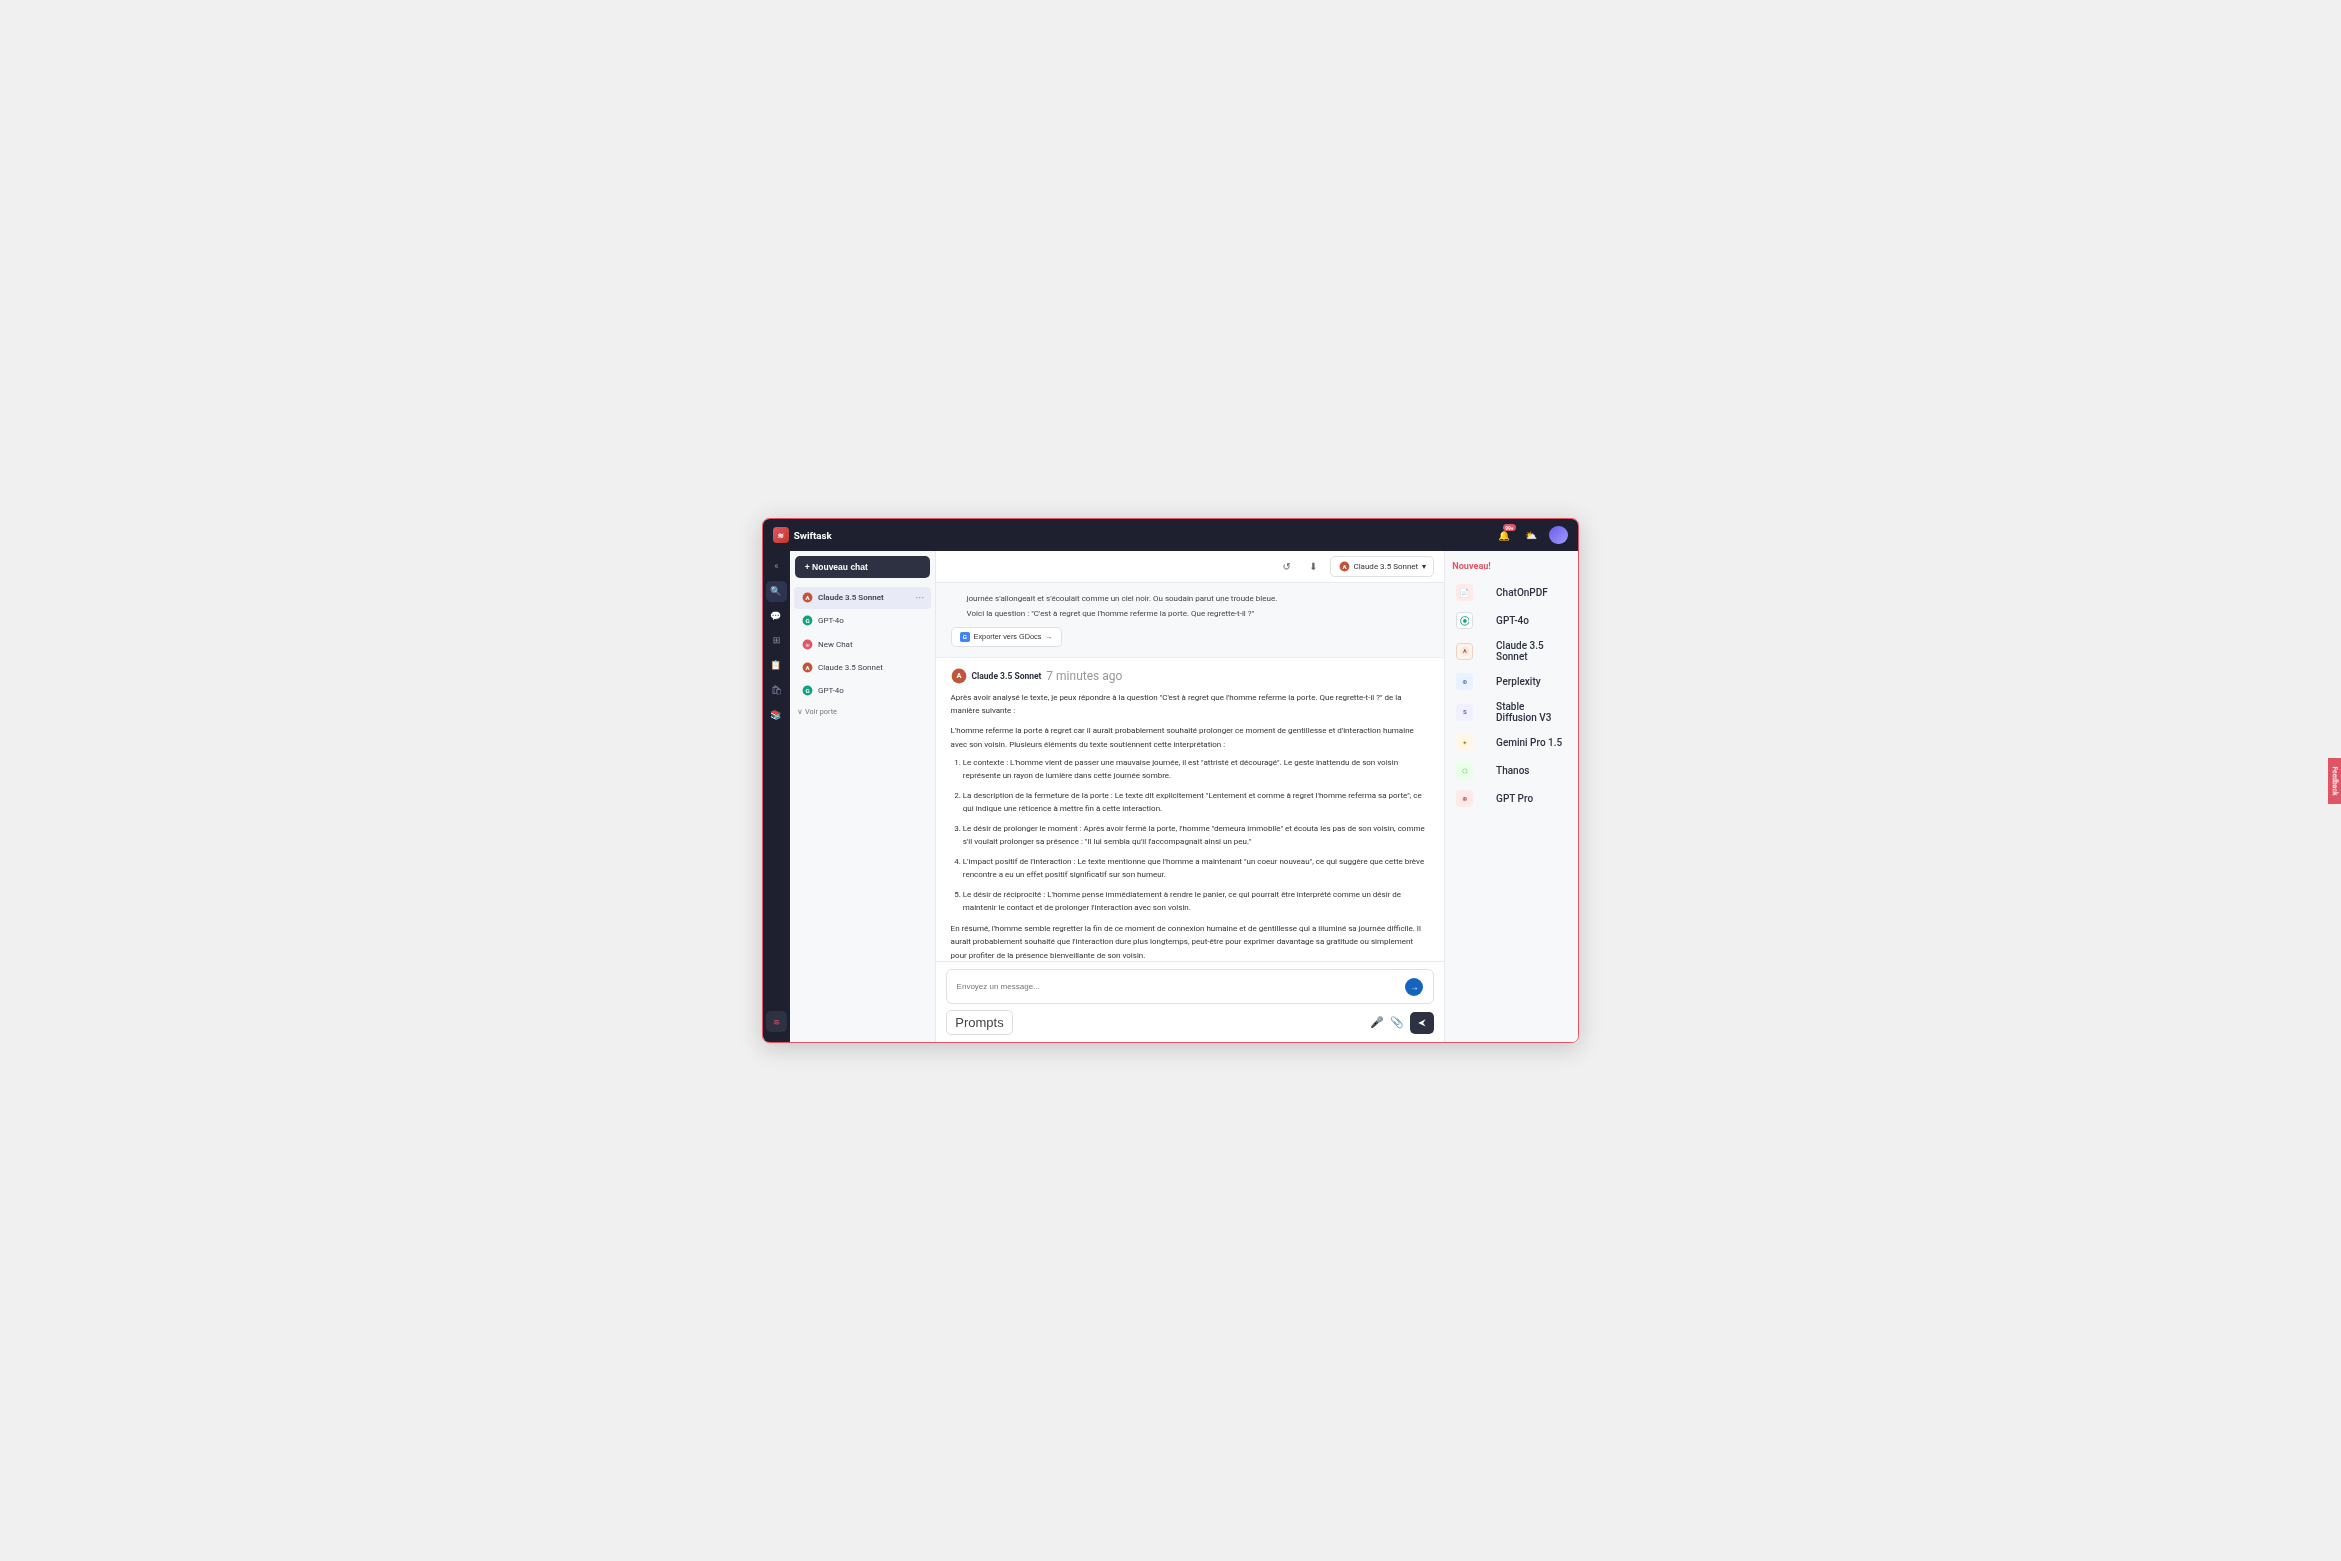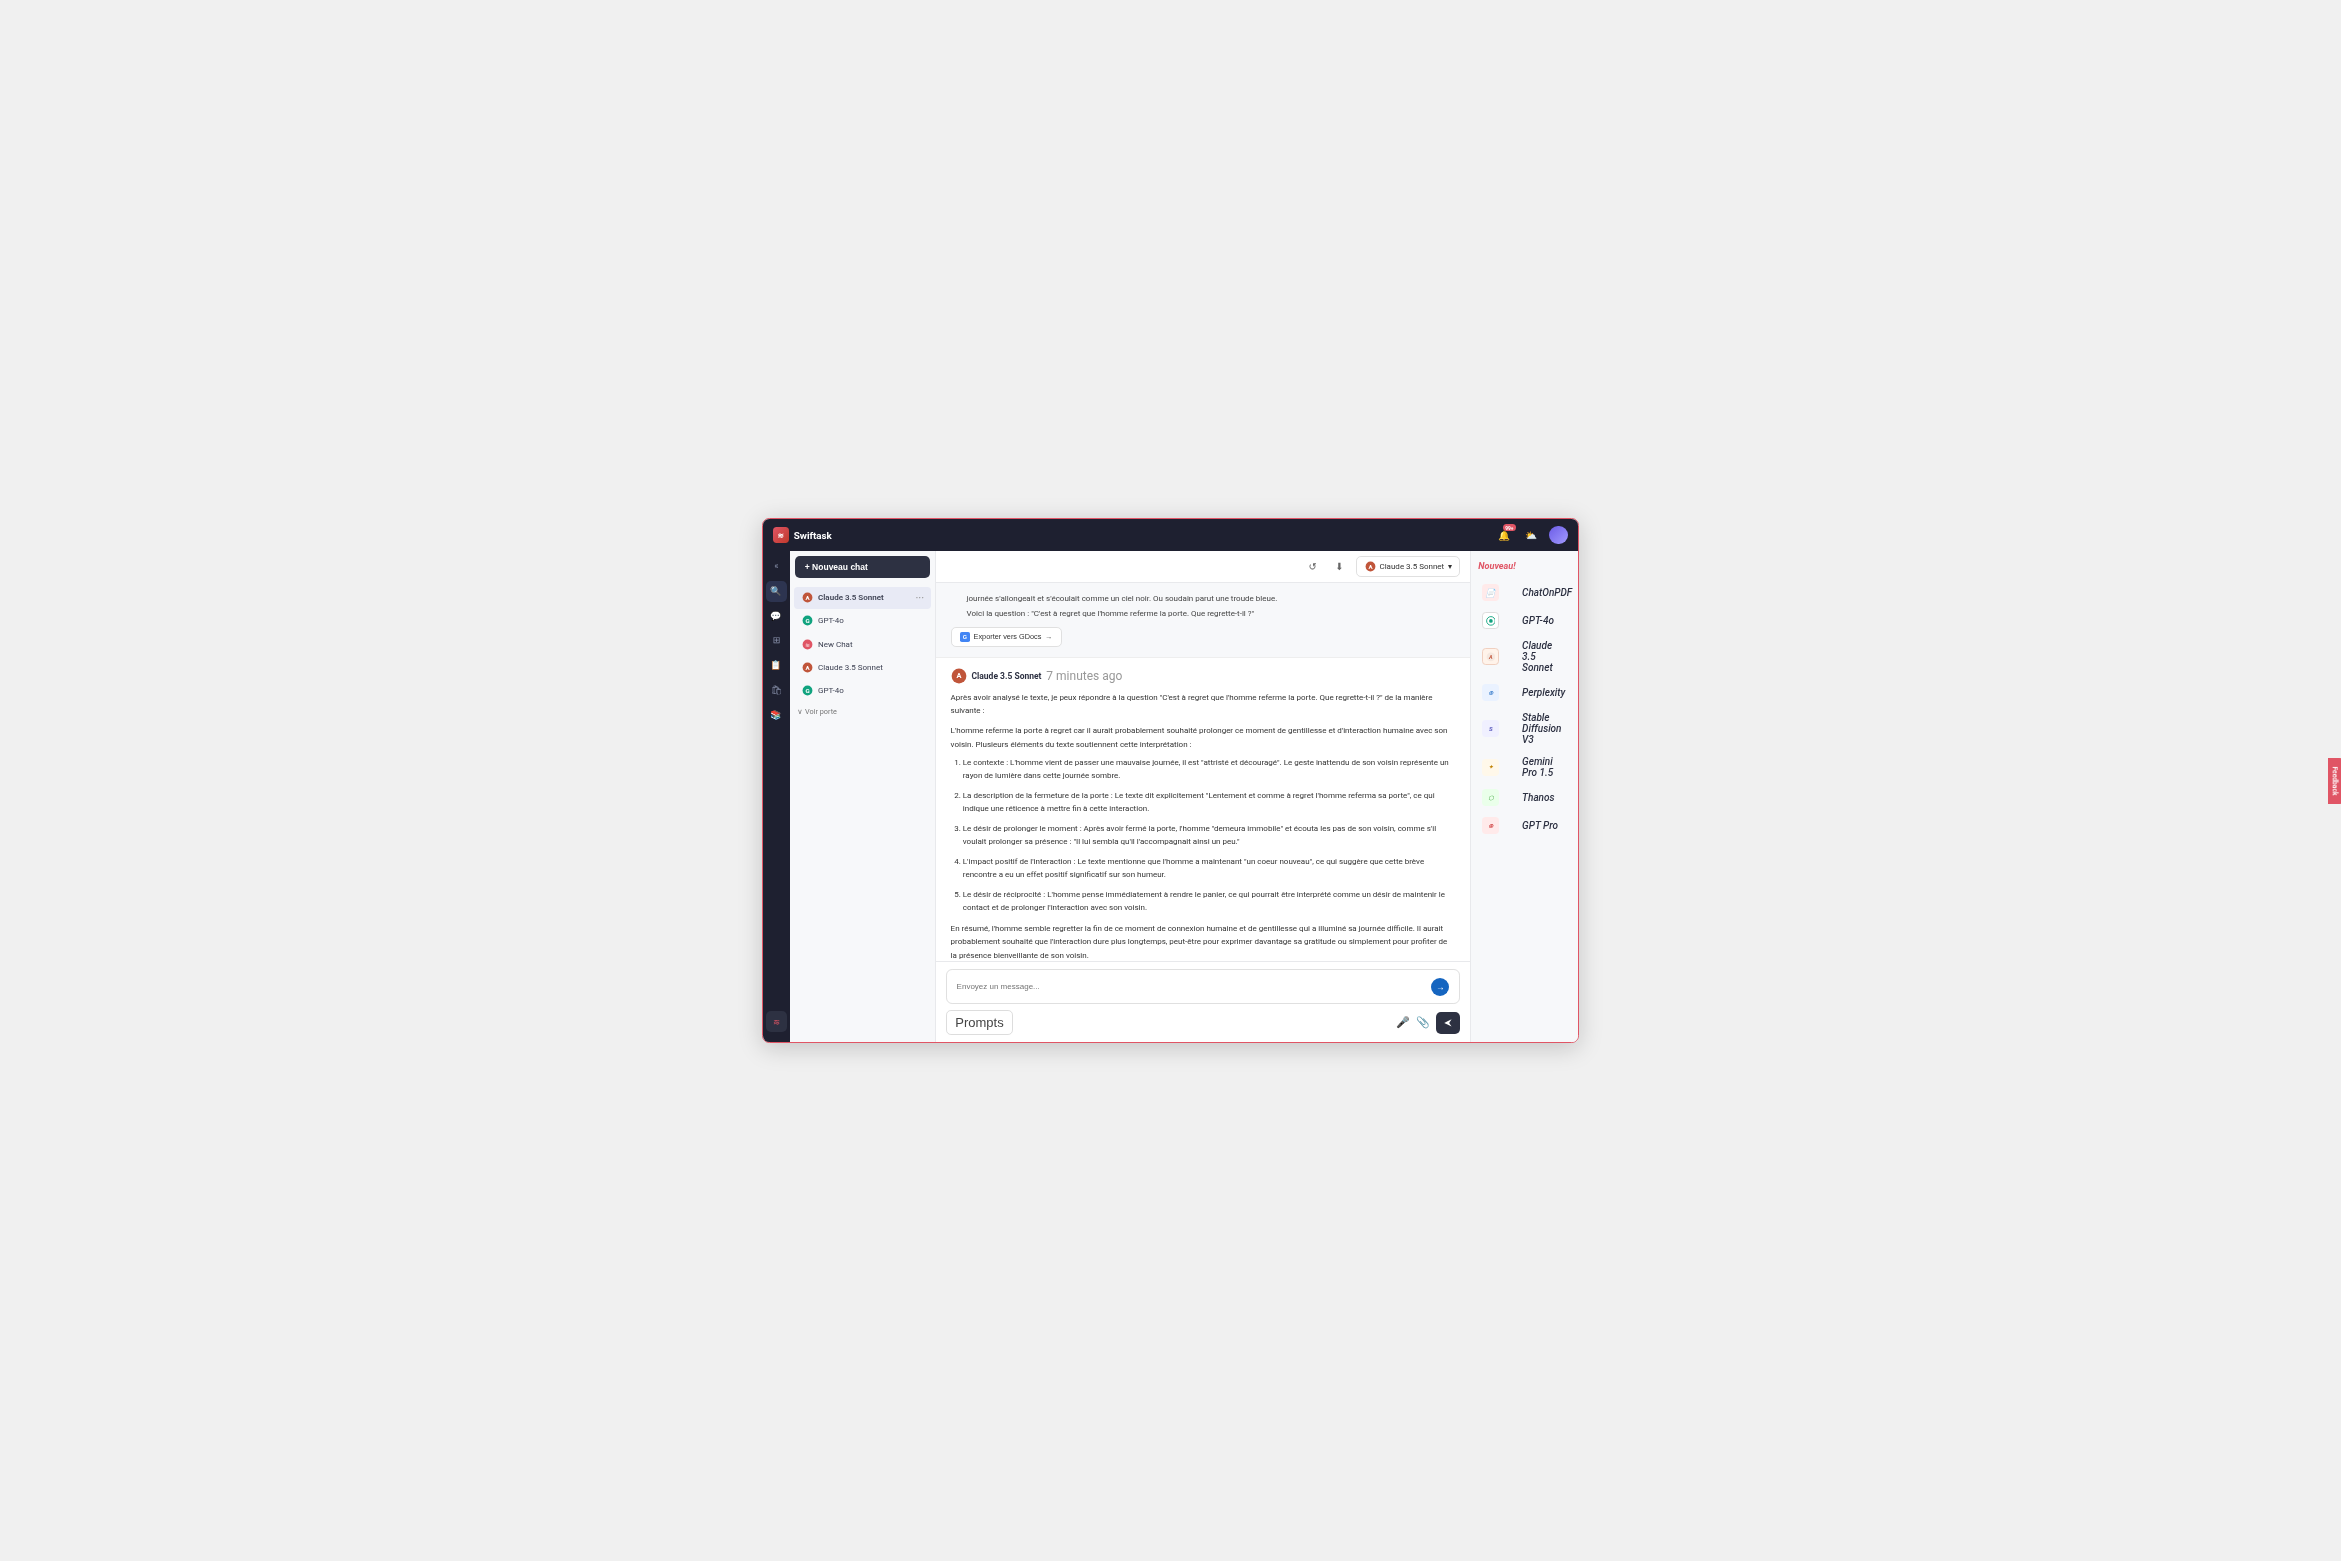--- a/index.html
+++ b/index.html
@@ -346,27 +346,26 @@
       cursor: pointer;
       display: flex;
       align-items: center;
       justify-content: center;
       color: white;
       font-size: 8.5px;
     }
 
     
     .right-panel {
-      width: 108px;
+      width: 134px;
       background: #f7f8fa;
       border-left: 0.6px solid #e8e9ec;
       padding: 9.8px 7.3px;
       flex-shrink: 0;
       overflow-y: auto;
-      font-style: italic;
     }
     .right-panel-title {
       font-weight: 700;
       font-size: 9.1px;
       color: #e05565;
       margin-bottom: 8.5px;
     }
     .service-item {
       display: flex;
       align-items: center;

